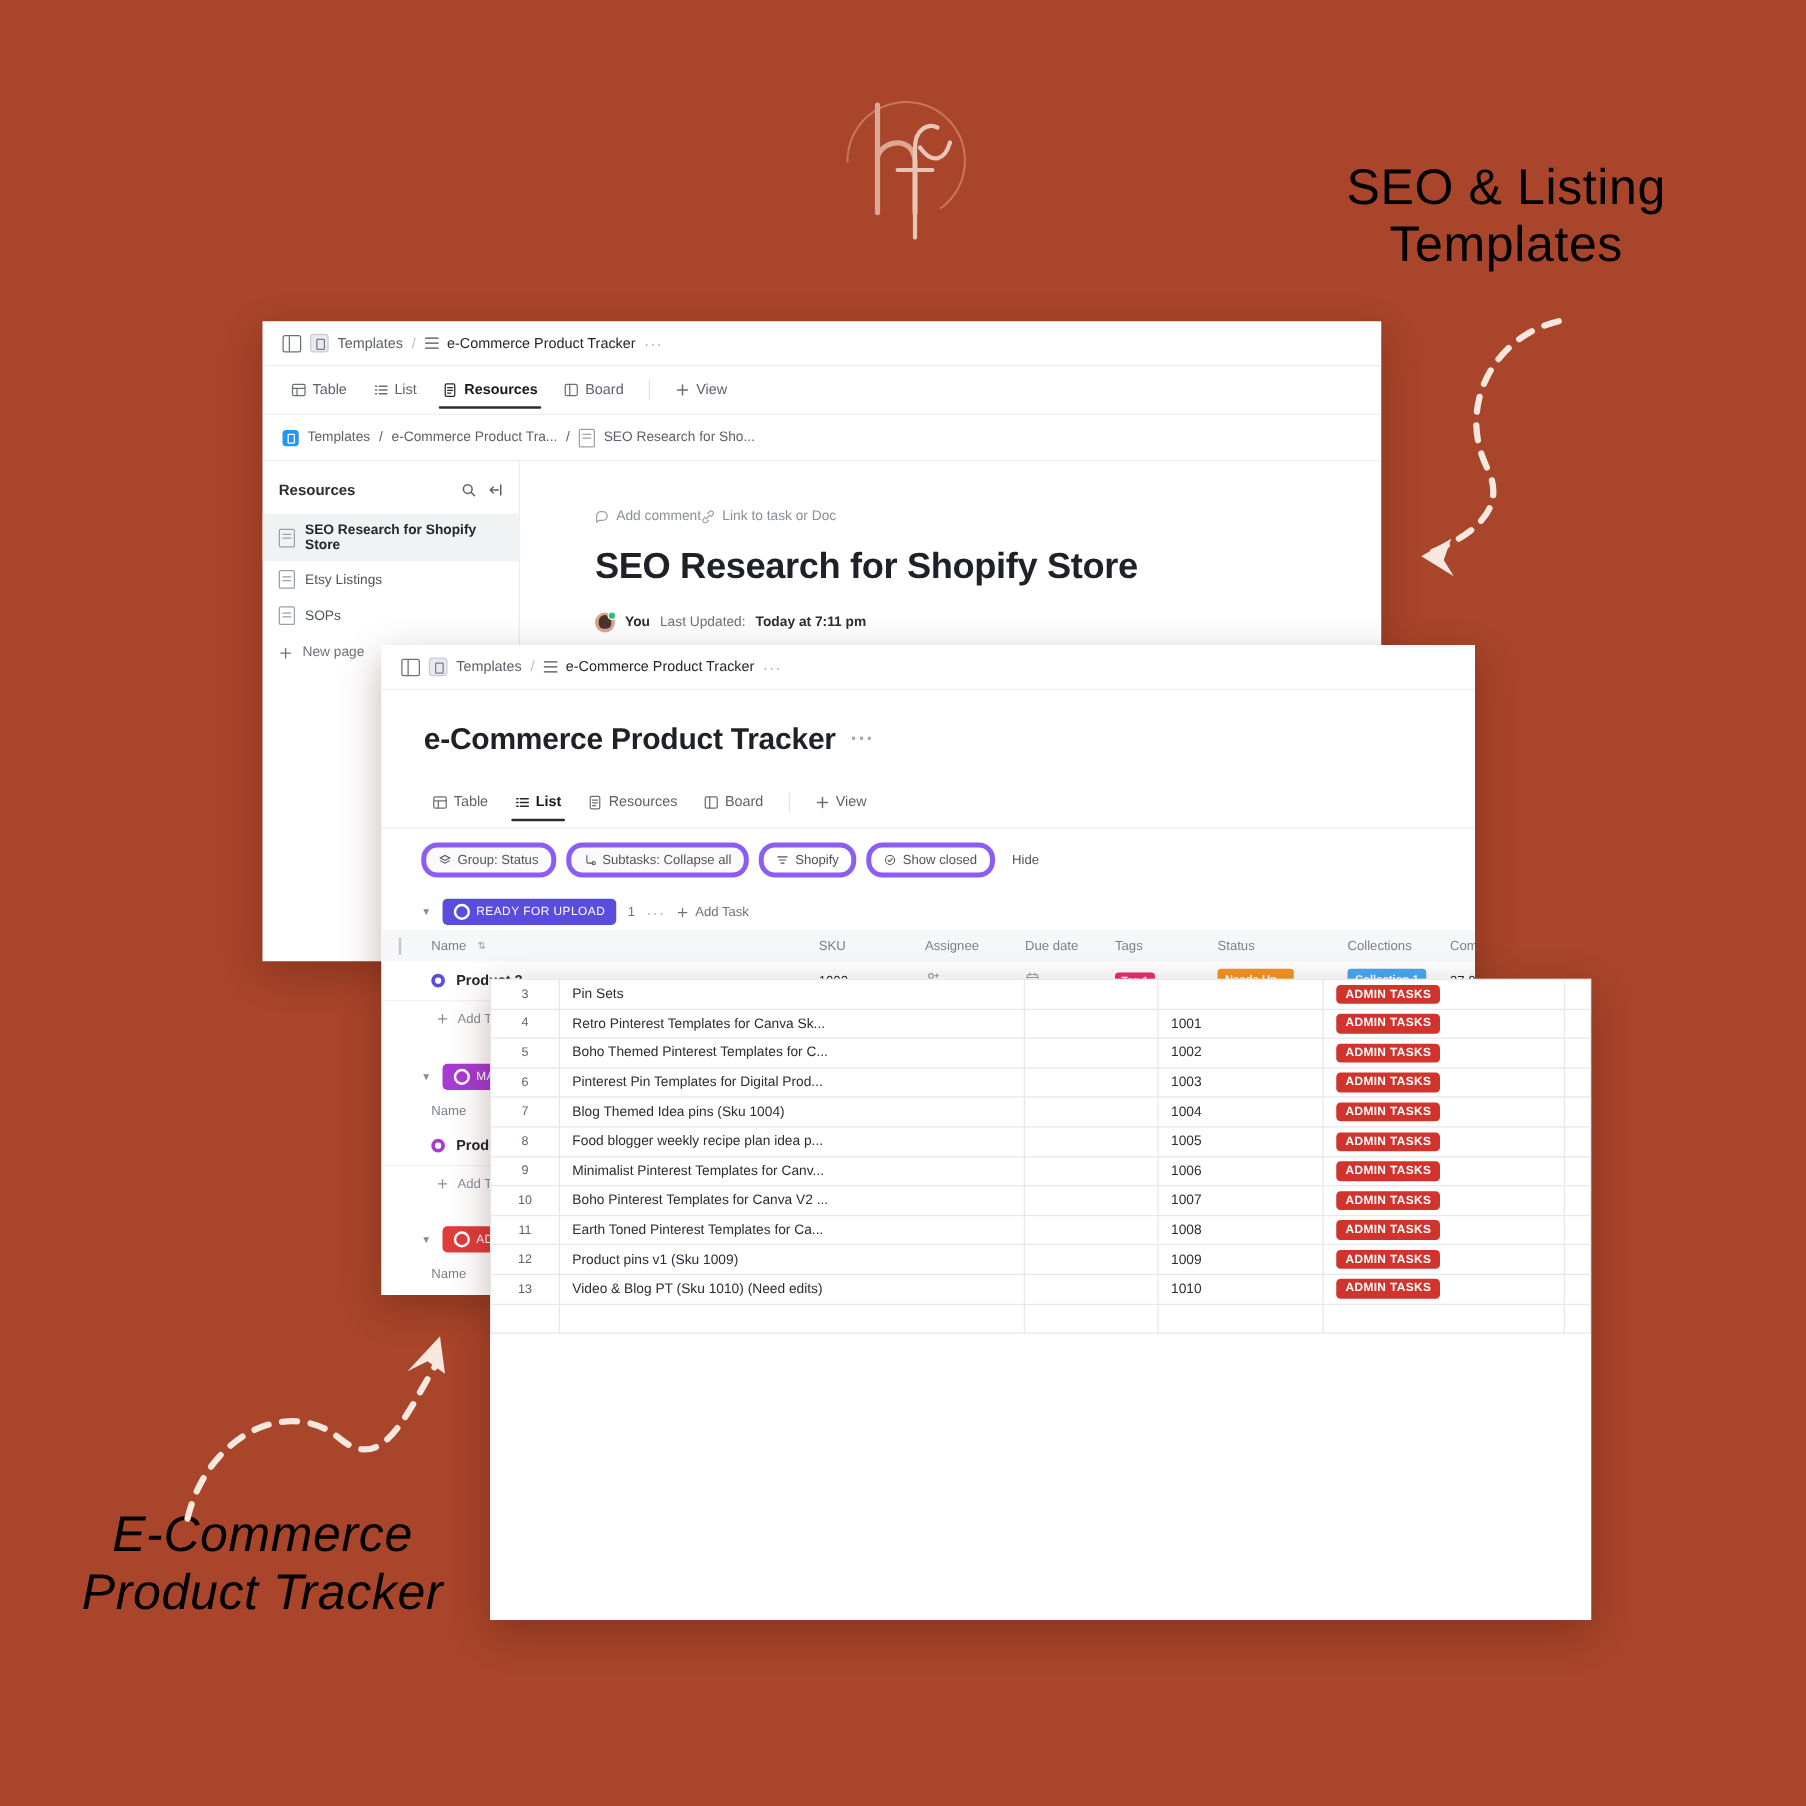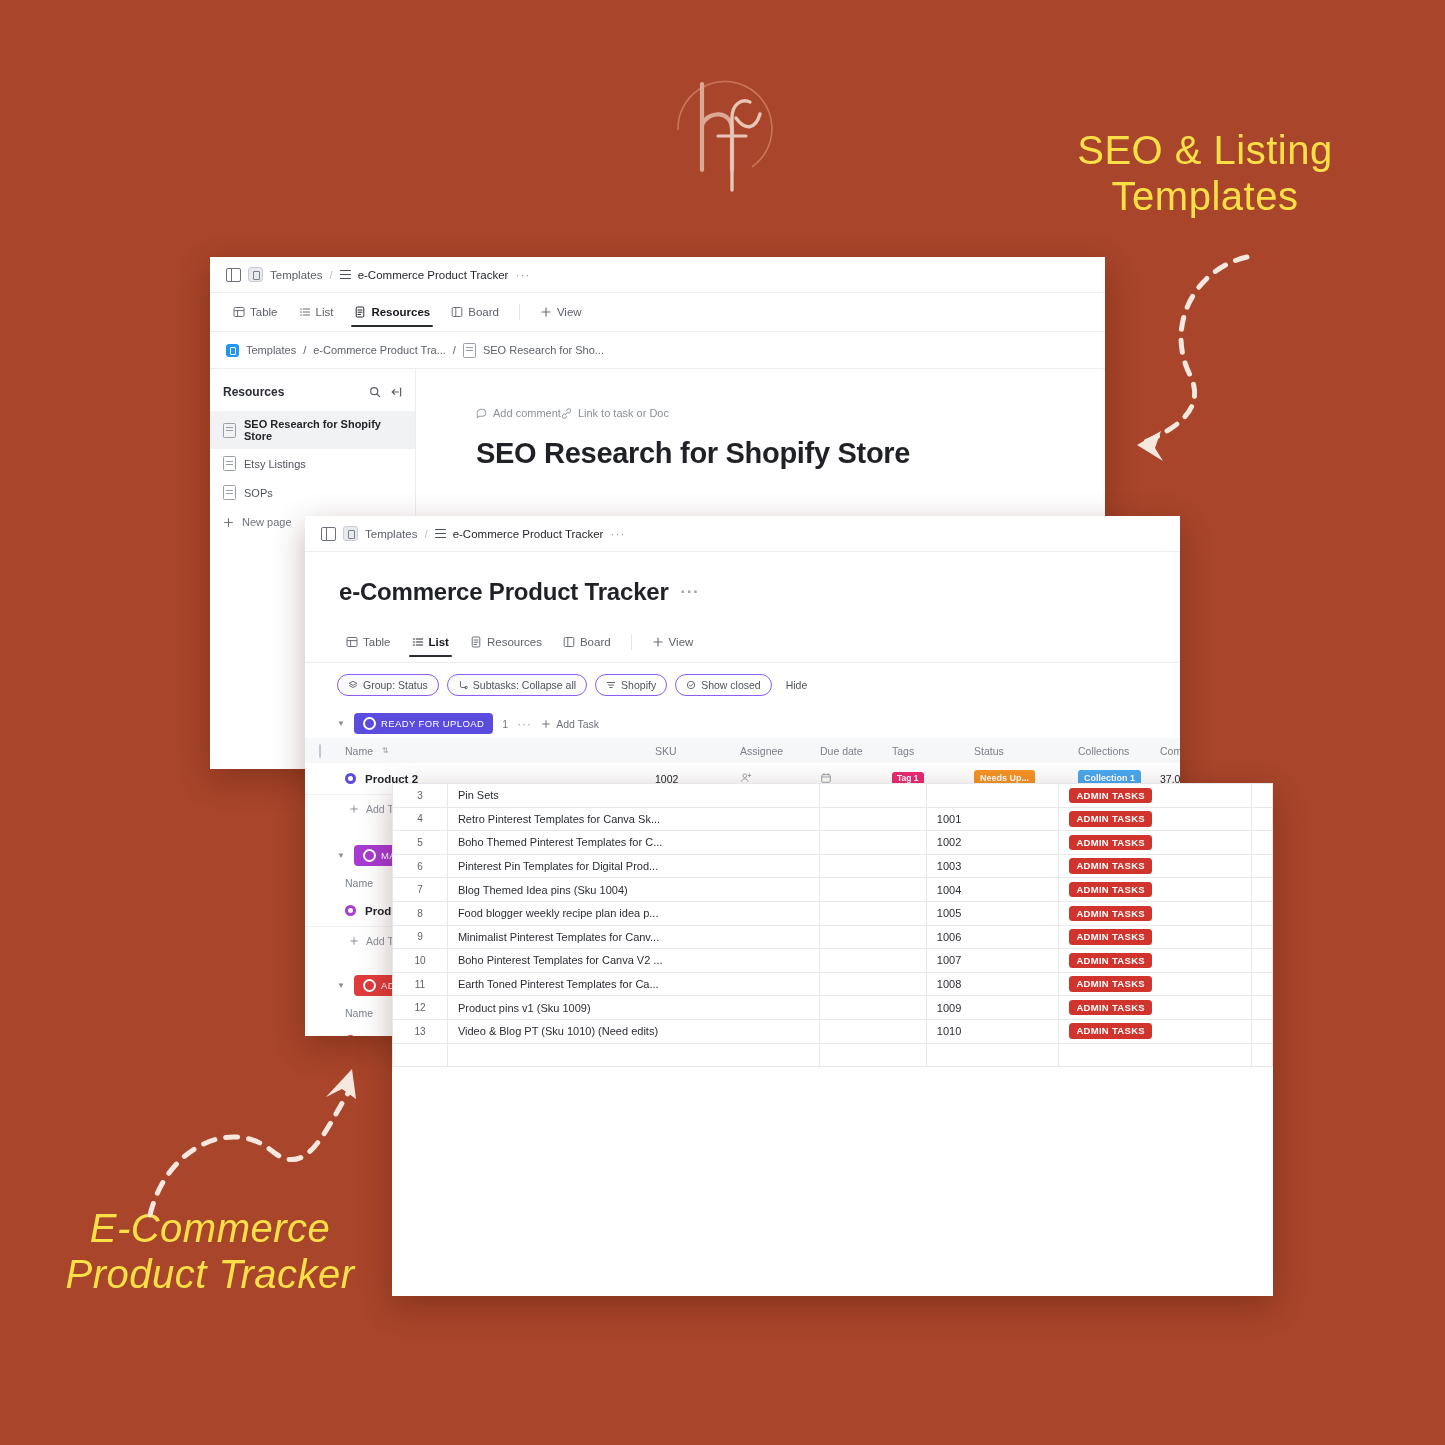--- a/index.html
+++ b/index.html
@@ -9,21 +9,21 @@
     font-family:"Liberation Sans", sans-serif;
     position:relative;
   }
   .stage{position:absolute;inset:0;}
 
   
   .logo{position:absolute;left:660px;top:70px;width:130px;height:130px;}
   .logo svg{display:block;}
 
   .headline{
-    position:absolute;color:#fde047;text-align:center;
+    position:absolute;color:#000000;text-align:center;
     font-weight:300;letter-spacing:.5px;line-height:1.14;
   }
   #headline-seo{left:1030px;top:128px;width:350px;font-size:40px;}
   #headline-ecom{left:20px;top:1206px;width:380px;font-size:40px;font-style:italic;}
 
   
   .win{
     position:absolute;background:#fff;overflow:hidden;
     box-shadow:0 10px 30px rgba(60,16,4,.30);
   }
@@ -81,21 +81,21 @@
   .avatar:before{content:"";position:absolute;left:3px;top:2px;width:10px;height:11px;border-radius:5px 5px 4px 4px;background:#4a352c;}
   .avatar:after{content:"";position:absolute;right:-1px;top:-1px;width:5px;height:5px;border-radius:50%;background:#2bc46d;border:1.2px solid #fff;}
   .meta-you{font-weight:700;color:#2a2d33;}
   .meta-strong{font-weight:700;color:#2a2d33;}
 
   
   .lw-title{font-size:24px;font-weight:700;color:#1f2126;padding:26px 34px 0;display:flex;align-items:center;gap:12px;letter-spacing:-.2px;}
   .lw-tabs{display:flex;align-items:center;gap:3px;height:40px;padding:0 32px;
            border-bottom:1px solid #ecedf0;font-size:11.5px;color:#5d6169;margin-top:16px;}
   .toolbar{display:flex;align-items:center;gap:8px;padding:11px 32px;font-size:10.5px;color:#4f535b;}
-  .pill{display:flex;align-items:center;gap:5px;border:1px solid #8b5cf6;border-radius:13px;padding:4px 10px;background:#fafafb;}
+  .pill{display:flex;align-items:center;gap:5px;border:4px solid #8b5cf6;border-radius:13px;padding:4px 10px;background:#fafafb;}
   .pill.ghost{background:#fff;}
   .pill-plain{padding:4px 6px;color:#4f535b;}
 
   .grp{display:flex;align-items:center;gap:9px;padding:6px 32px 4px;font-size:10.5px;color:#6e727a;}
   .caret{color:#8a8f97;font-size:8px;}
   .gbadge{display:inline-flex;align-items:center;gap:5px;border-radius:4px;color:#fff;
           font-size:9.5px;font-weight:400;letter-spacing:.4px;padding:4px 9px;}
   .gdot{width:9px;height:9px;border-radius:50%;border:2px solid #fff;flex:none;}
   .addtask{display:flex;align-items:center;gap:5px;color:#6e727a;}
 
@@ -277,20 +277,26 @@
             <span>Add comment</span>
           </span>
           <span style="display:flex;align-items:center;gap:6px;">
             <svg width="11" height="11" viewBox="0 0 12 12">
                 <path d="M4.4 7.6L7.6 4.4M3.6 6.2L2.2 7.6a2 2 0 102.8 2.8l1.4-1.4M8.4 5.8l1.4-1.4a2 2 0 10-2.8-2.8L5.6 3" stroke="#9aa0a8" stroke-width="1.1" fill="none" stroke-linecap="round"></path>
               </svg>
             <span>Link to task or Doc</span>
           </span>
         </div>
         <h1 class="doc-title">SEO Research for Shopify Store</h1>
+        <div class="doc-meta">
+          <span class="avatar"></span>
+          <span class="meta-you">You</span>
+          <span>Last Updated:</span>
+          <span class="meta-strong">Today at 7:11 pm</span>
+        </div>
       </div>
     </div>
   </div>
 
   <div class="win" id="window-list">
 
     <div class="topbar">
       <span class="panel-icon"></span>
       <span class="chip-icon"></span>
       <span class="tb-link">Templates</span>

